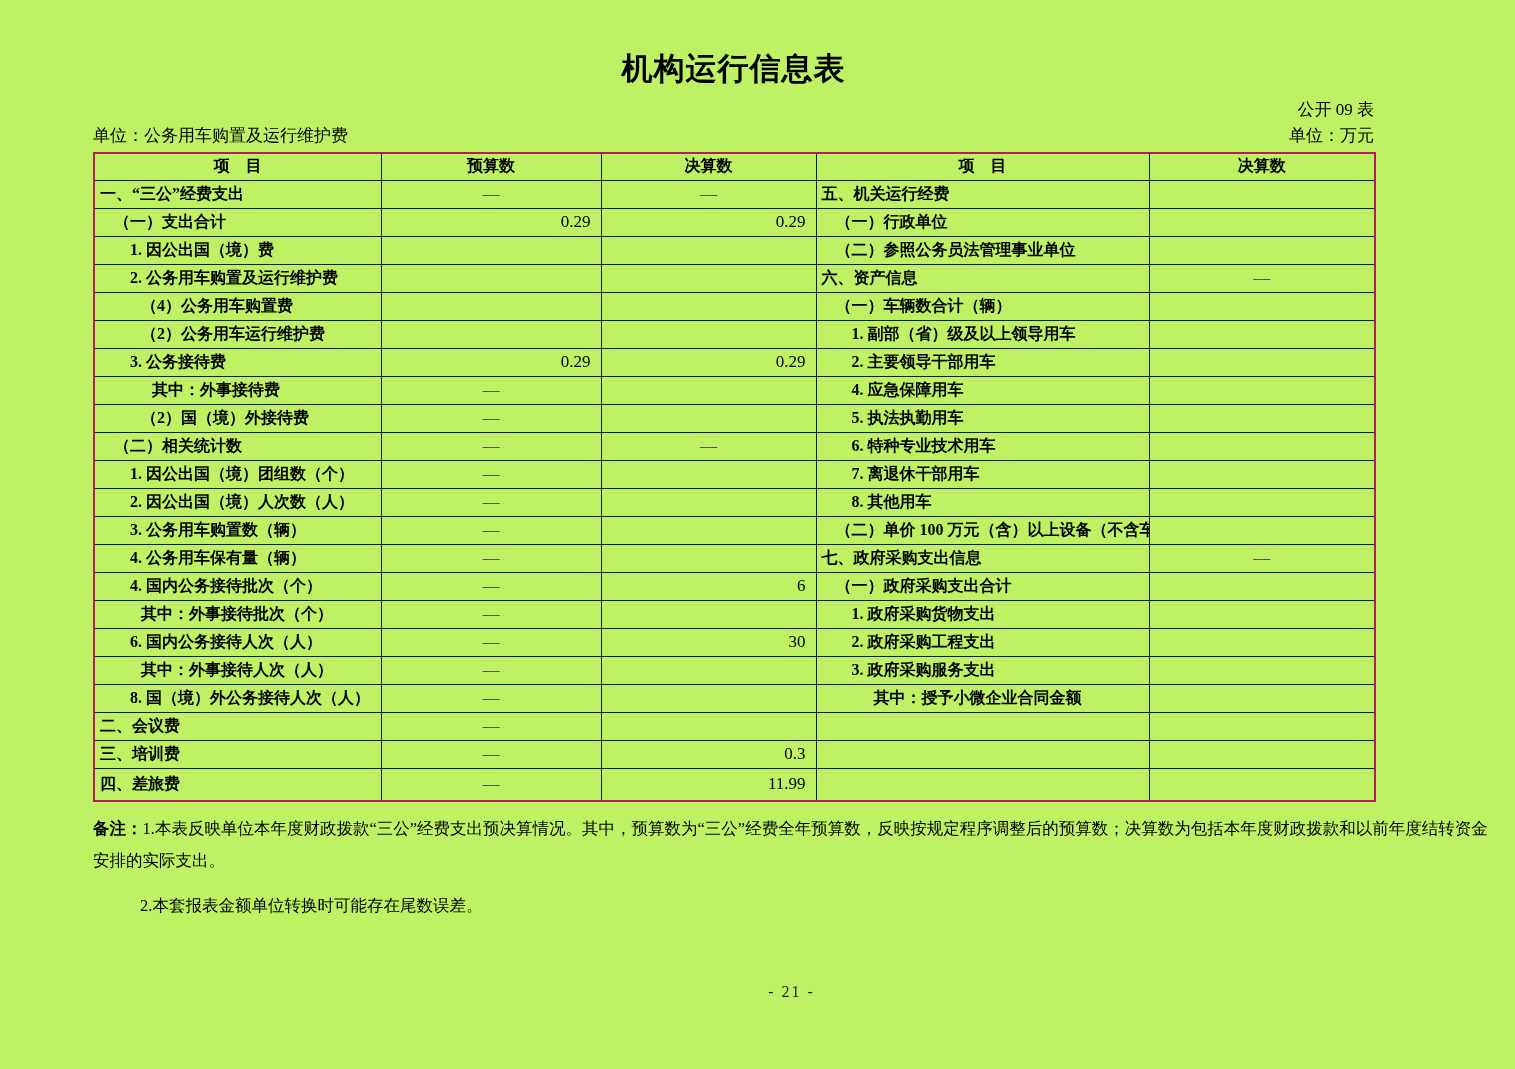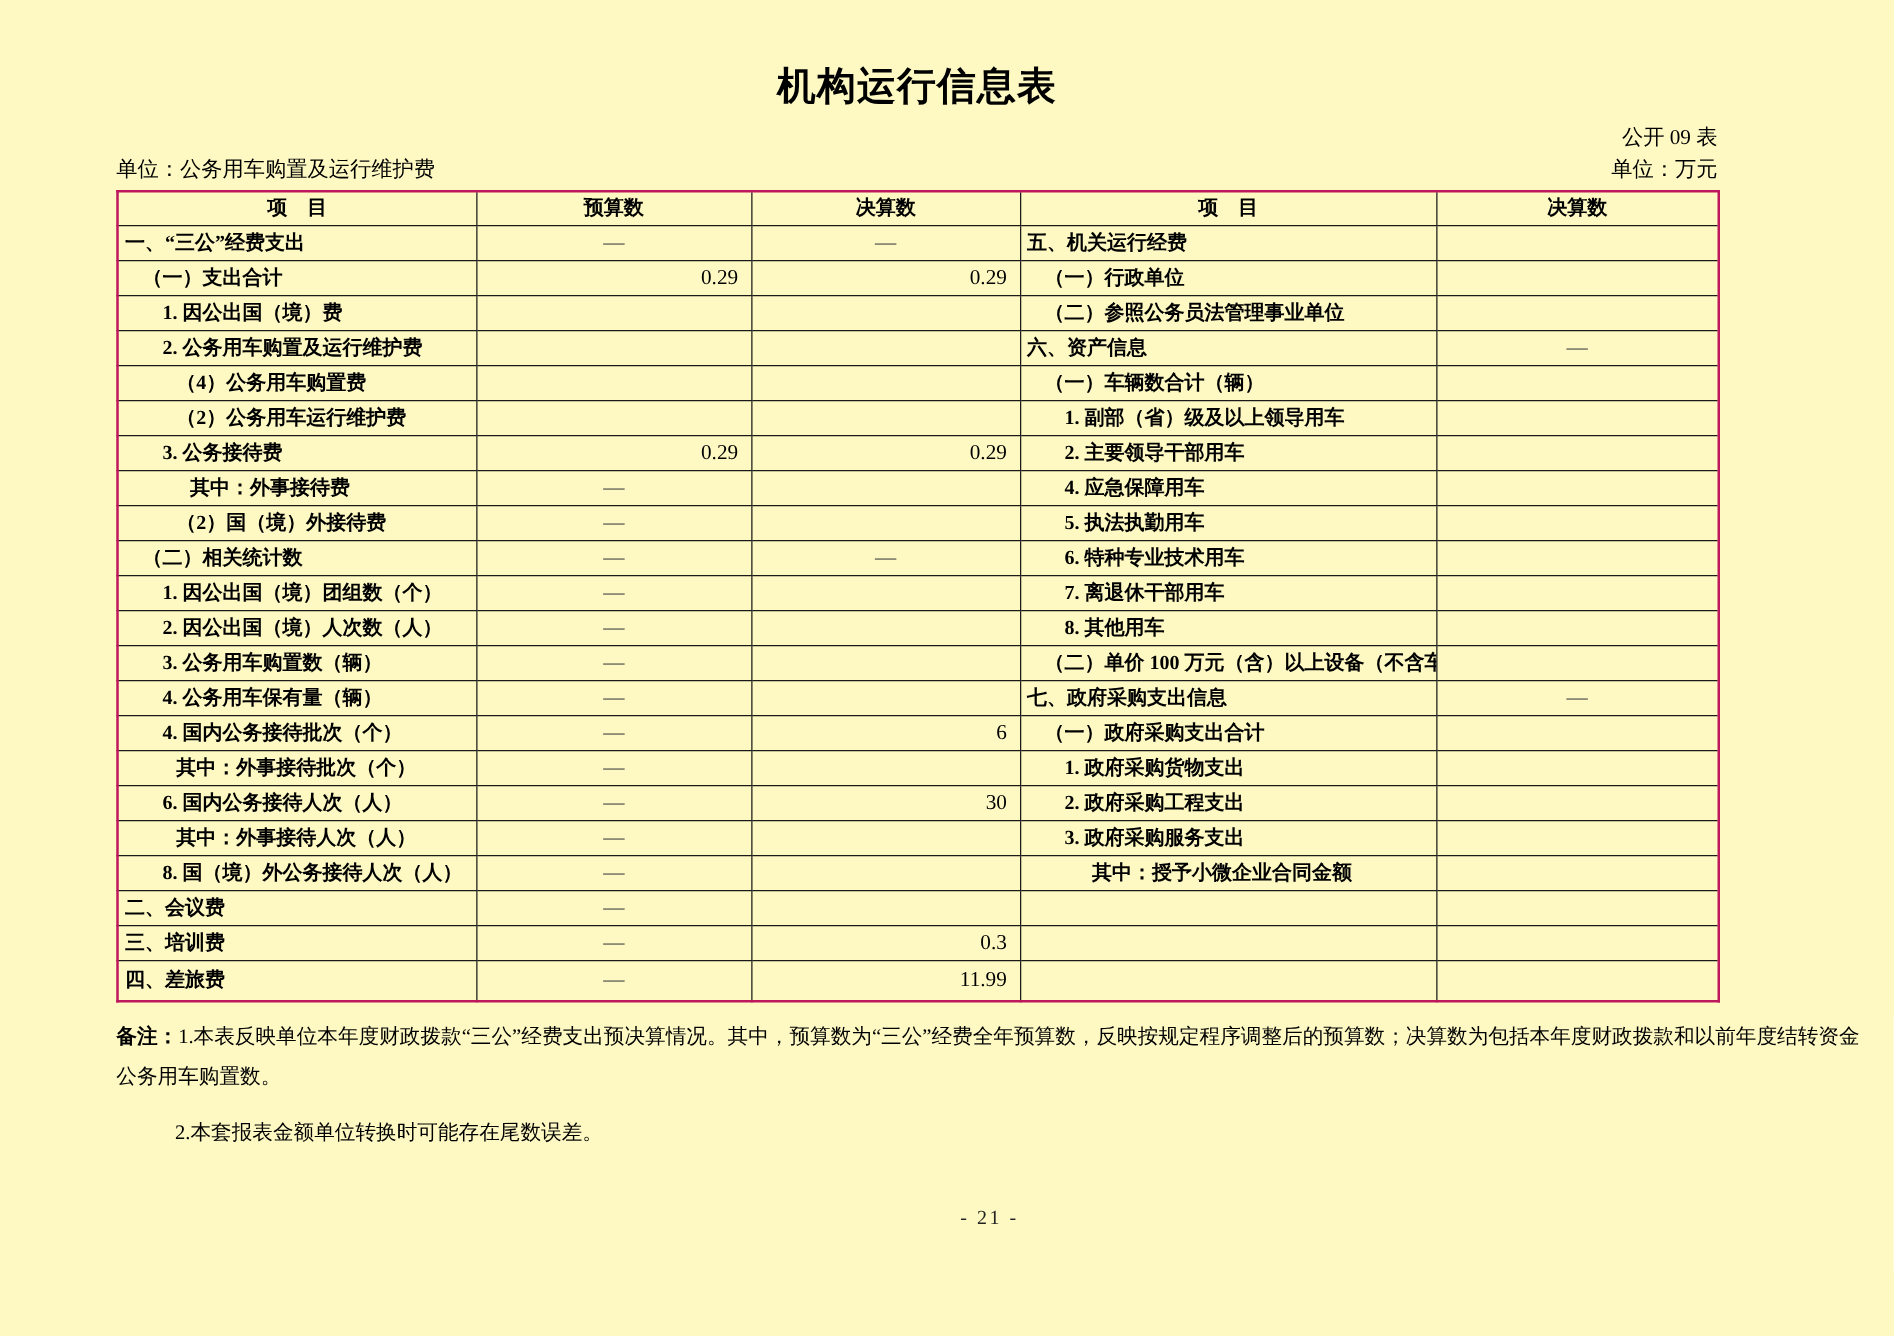--- a/index.html
+++ b/index.html
@@ -1,21 +1,21 @@
 <!DOCTYPE html>
 <html><head>
 <meta charset="utf-8">
 <style>
   * { margin: 0; padding: 0; box-sizing: border-box; }
   html, body { background: #ffffff; }
   .page {
     position: relative;
     width: 1515px;
     height: 1069px;
-    background: #fef9c3;
+    background: #bef264;
     color: #000;
     font-family: "Liberation Serif", "DejaVu Serif", serif;
     overflow: hidden;
   }
   .content {
     position: absolute;
     left: 93px;
     top: 0;
     width: 1397px;
   }
@@ -81,21 +81,21 @@
     width: 1397px;
     margin-top: 11px;
     font-size: 16.5px;
     line-height: 32px;
   }
   .notes .note-label { font-weight: bold; }
   .notes .note-line { white-space: nowrap; }
   .notes .note-indent { padding-left: 47px; margin-top: 13px; }
   .page-num {
     width: 1397px;
-    margin-top: 44px;
+    margin-top: 61px;
     text-align: center;
     font-size: 16px;
     letter-spacing: 2px;
     color: #222;
   }
 </style>
 </head>
 <body>
 
 <div class="page">
@@ -280,20 +280,20 @@
             <td class="val dash">—</td>
             <td class="val num">11.99</td>
             <td class="label ind0"></td>
             <td class="val num"></td>
           </tr>
         </tbody>
     </table>
 
     <div class="notes">
       <div class="note-line"><span class="note-label">备注：</span><span>1.本表反映单位本年度财政拨款“三公”经费支出预决算情况。其中，预算数为“三公”经费全年预算数，反映按规定程序调整后的预算数；决算数为包括本年度财政拨款和以前年度结转资金</span></div>
-      <div class="note-line">公务用车购置数。</div>
+      <div class="note-line">安排的实际支出。</div>
       <div class="note-line note-indent">2.本套报表金额单位转换时可能存在尾数误差。</div>
     </div>
 
     <div class="page-num">- 21 -</div>
 
   </div>
 </div>
 
 </body></html>

